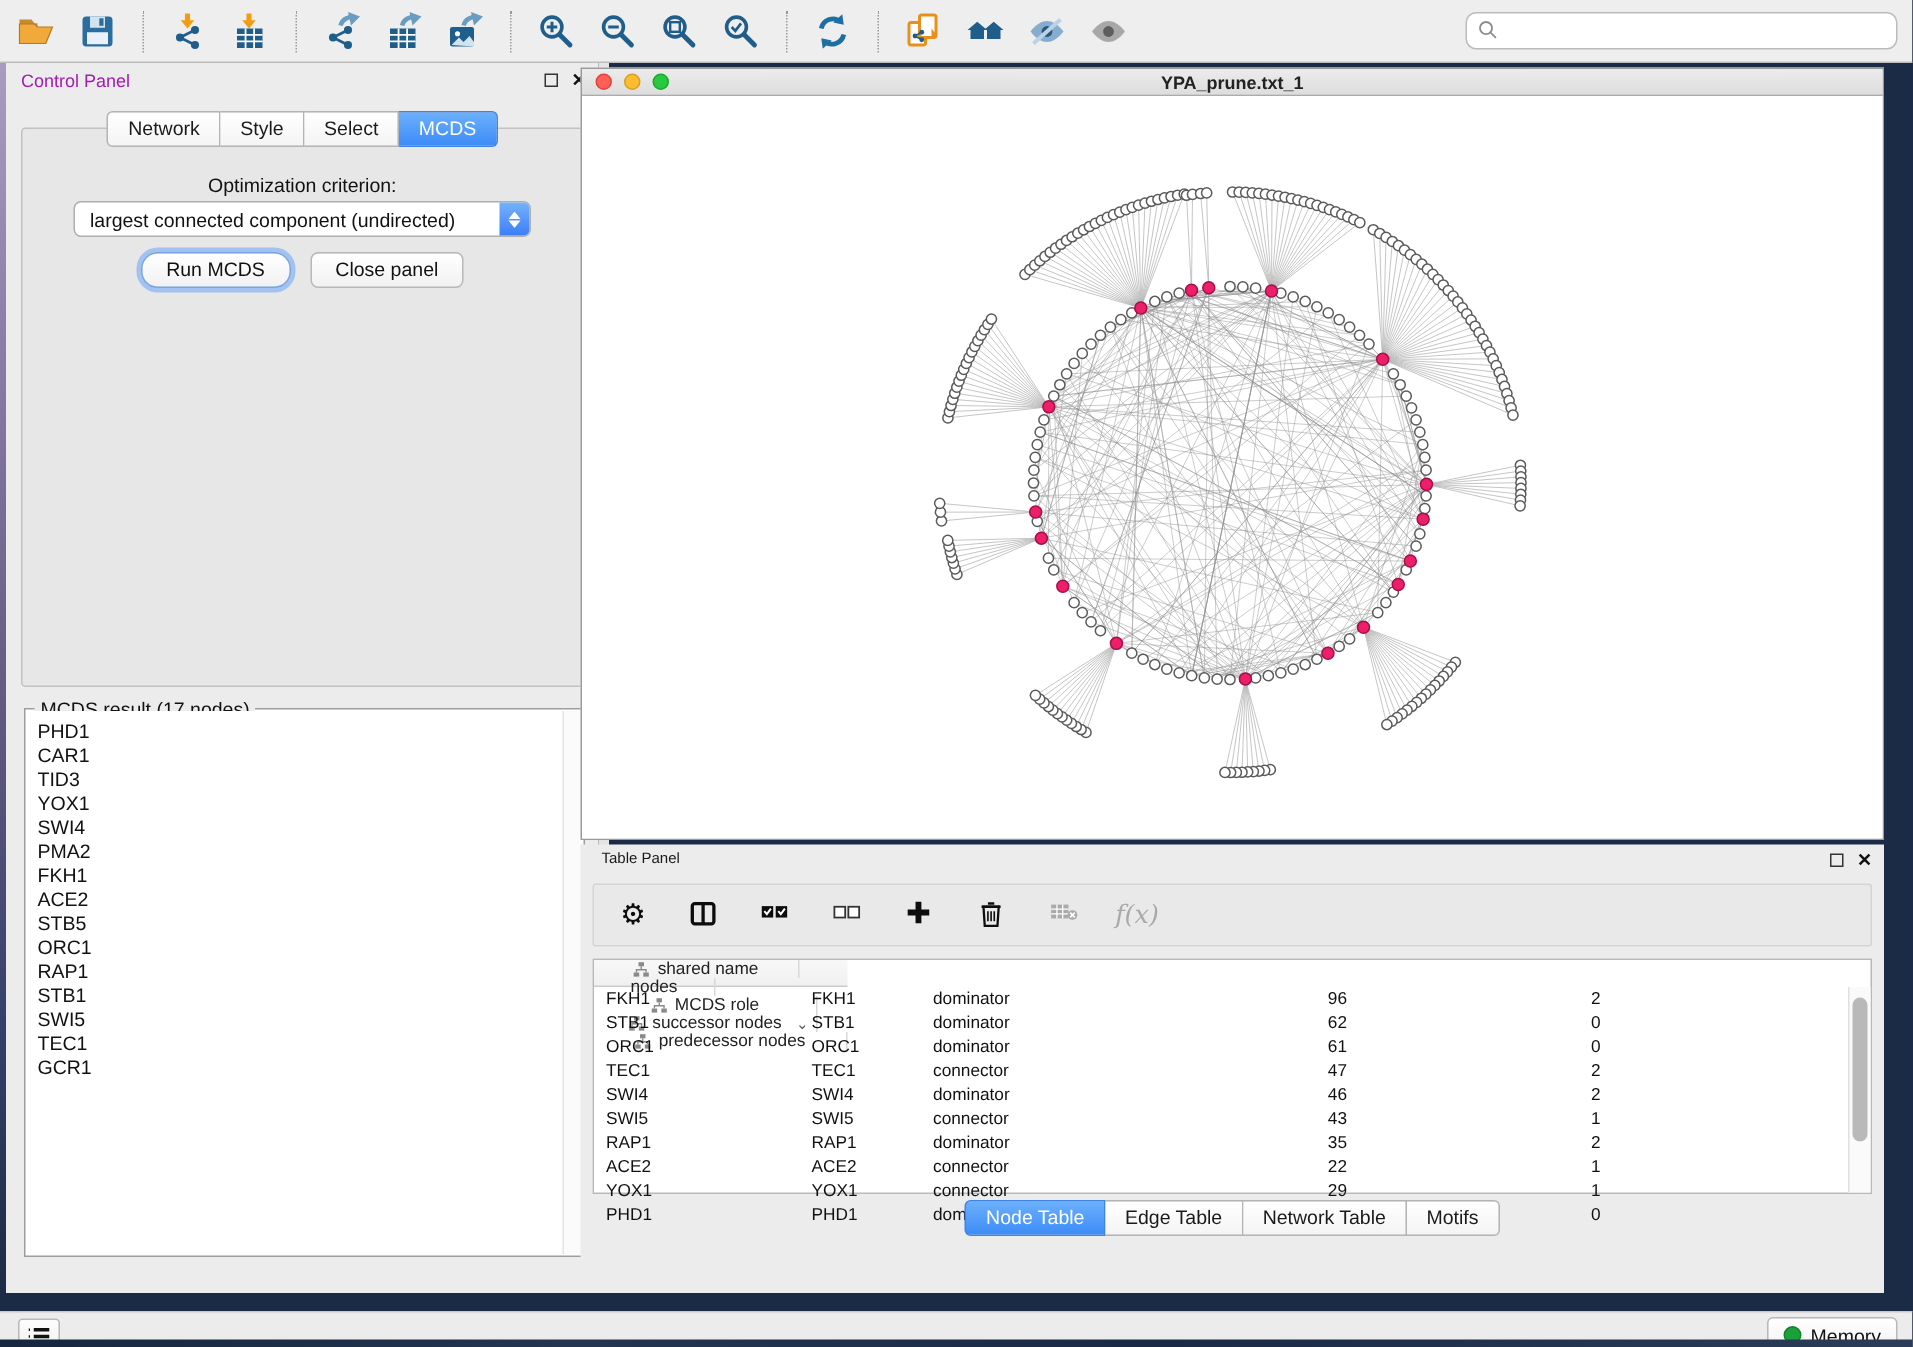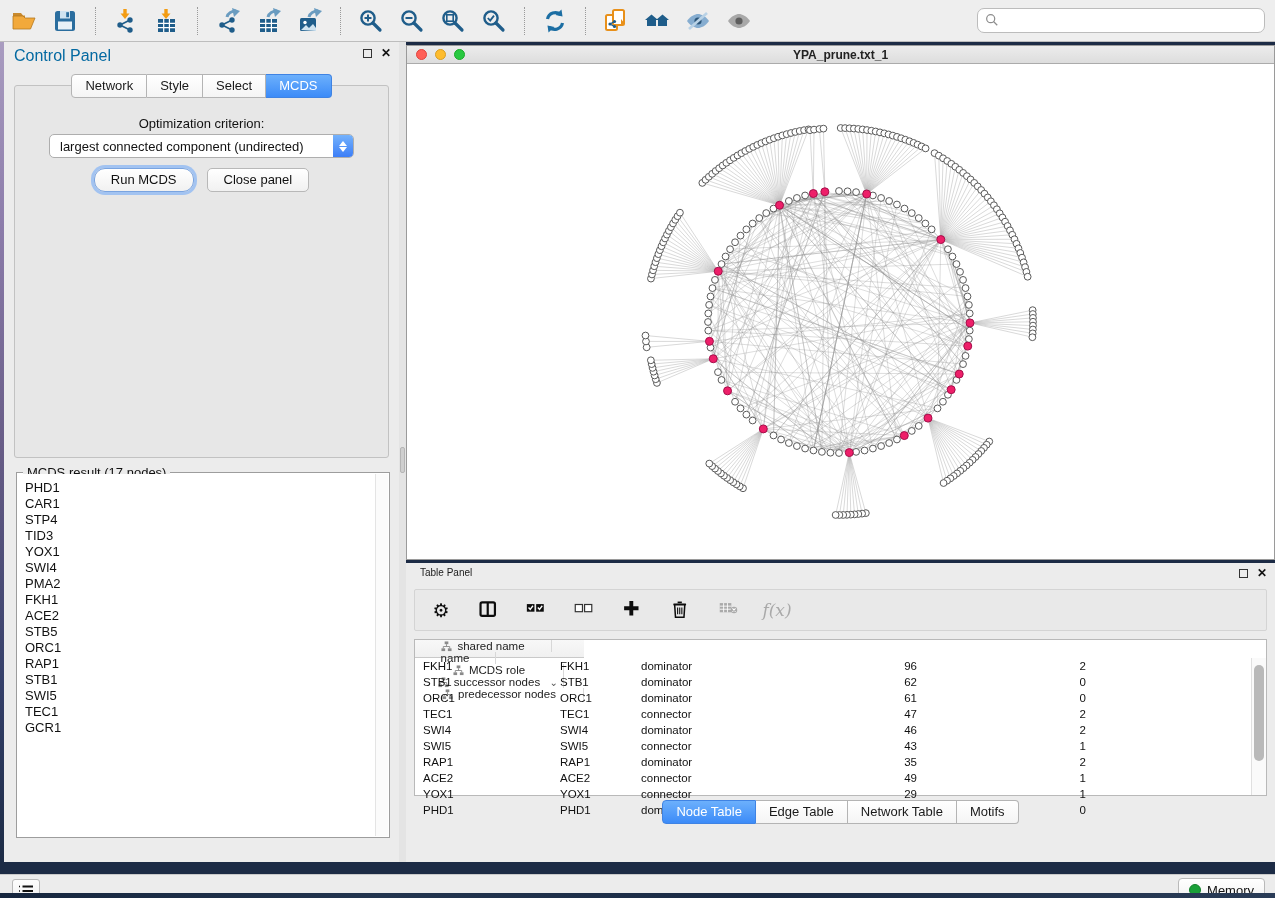--- a/index.html
+++ b/index.html
@@ -23,21 +23,21 @@
   .search-wrap input { width:100%; height:100%; border:1px solid #bcbcbc; border-radius:7px; background:#fff;
     padding:0 8px 0 26px; font-size:13px; outline:none; font-family:"Liberation Sans",sans-serif; }
   .search-ico { position:absolute; left:8px; top:5px; }
 
   
   .main { position:absolute; top:42px; left:0; width:1275px; height:820px; }
 
   
   .control-panel { position:absolute; left:4px; top:0; width:395px; height:820px; background:#ececec; border-right:0; }
   .panel-head { position:absolute; top:3px; left:0; width:100%; height:20px; }
-  .panel-title { position:absolute; left:10px; top:2px; font-size:16px; color:#0369a1; }
+  .panel-title { position:absolute; left:10px; top:2px; font-size:12px; color:#a21caf; }
   .win-btns { position:absolute; right:8px; top:3px; display:flex; gap:9px; align-items:center; }
   .float-btn { width:9px; height:9px; border:1.5px solid #333; background:transparent; display:inline-block; }
   .close-btn { font-size:12px; font-weight:bold; color:#111; line-height:10px; }
 
   .seg-tabs { position:absolute; top:32px; left:0; width:100%; display:flex; justify-content:center; z-index:2; }
   .seg { background:linear-gradient(#ffffff,#f4f4f4); border:1px solid #b4b4b4; border-left:none;
     padding:3px 13px 4px; font-size:13px; color:#1a1a1a; cursor:default; }
   .seg:first-child { border-left:1px solid #b4b4b4; border-radius:4px 0 0 4px; }
   .seg:last-child { border-radius:0 4px 4px 0;text-align:right; }
   .seg.selected { background:linear-gradient(#6cb0fc,#3c8bf8); color:#fff; border-color:#3f83e3; }
@@ -61,21 +61,21 @@
   .group-legend { position:absolute; top:-8px; left:6px; background:#ececec; padding:0 4px; font-size:13px; color:#111; }
   .mcds-list { position:absolute; inset:1px; background:#fff; overflow:hidden; padding:6px 0 0 7px; }
   .mcds-item { font-size:13px; line-height:16px; color:#111; }
   .mcds-scroll { position:absolute; right:1px; top:1px; bottom:1px; width:13px; background:#fbfbfb; border-left:1px solid #e4e4e4; }
 
   
   .v-splitter { position:absolute; left:399px; top:0; width:7px; height:820px; background:#e4e4e4; }
   .v-handle { position:absolute; left:1px; top:405px; width:5px; height:26px; background:#cfcfcf; border:1px solid #b5b5b5; border-radius:2px; }
 
   
-  .right-col { position:absolute; left:406px; top:0; width:869px; height:820px; }
+  .right-col { position:absolute; left:387px; top:0; width:869px; height:820px; }
 
   .network-window { position:absolute; top:3px; left:0; width:869px; height:515px; border:1px solid #9a9a9a; background:#fff; }
   .net-titlebar { position:absolute; top:0; left:0; width:100%; height:18px;
     background:linear-gradient(#ececec,#dddddd); border-bottom:1px solid #ababab; }
   .traffic { position:absolute; left:9px; top:3px; display:flex; gap:8px; }
   .light { width:11px; height:11px; border-radius:50%; }
   .light.red { background:#ff5f57; border:1px solid #e0443e; }
   .light.yellow { background:#febc2e; border:1px solid #d89e24; }
   .light.green { background:#28c840; border:1px solid #1aab29; }
   .net-title { position:absolute; top:2px; width:100%; text-align:center; font-size:12px; font-weight:600; color:#222; }
@@ -295,21 +295,20 @@
           <button class="mac-btn focused">Run MCDS</button>
           <button class="mac-btn">Close panel</button>
         </div>
       </div>
 
       <div class="group-box">
         <span class="group-legend">MCDS result (17 nodes)</span>
         <div class="mcds-list" id="mcds-list">
             <div class="mcds-item">PHD1</div>
             <div class="mcds-item">CAR1</div>
-            <div class="mcds-item">STP4</div>
             <div class="mcds-item">TID3</div>
             <div class="mcds-item">YOX1</div>
             <div class="mcds-item">SWI4</div>
             <div class="mcds-item">PMA2</div>
             <div class="mcds-item">FKH1</div>
             <div class="mcds-item">ACE2</div>
             <div class="mcds-item">STB5</div>
             <div class="mcds-item">ORC1</div>
             <div class="mcds-item">RAP1</div>
             <div class="mcds-item">STB1</div>
@@ -1077,21 +1076,21 @@
                   <svg width="11" height="11" viewBox="0 0 12 12">
                     <rect x="4" y="0.5" width="4" height="3" fill="#8a8a8a"></rect>
                     <rect x="0.5" y="8" width="4" height="3" fill="#8a8a8a"></rect>
                     <rect x="7.5" y="8" width="4" height="3" fill="#8a8a8a"></rect>
                     <path d="M6 3.5v2.5M2.5 8V6h7v2" stroke="#8a8a8a" fill="none"></path>
                   </svg>
                 </span>
                 <span>shared name</span>
               </div>
               <div class="th" style="width: 81px;">
-                <span>name</span>
+                <span>nodes</span>
               </div>
               <div class="th" style="width: 149px;">
                 <span style="display: inline-flex;">
                   <svg width="11" height="11" viewBox="0 0 12 12">
                     <rect x="4" y="0.5" width="4" height="3" fill="#8a8a8a"></rect>
                     <rect x="0.5" y="8" width="4" height="3" fill="#8a8a8a"></rect>
                     <rect x="7.5" y="8" width="4" height="3" fill="#8a8a8a"></rect>
                     <path d="M6 3.5v2.5M2.5 8V6h7v2" stroke="#8a8a8a" fill="none"></path>
                   </svg>
                 </span>
@@ -1168,21 +1167,21 @@
                 <div class="td left" style="width: 137px;">RAP1</div>
                 <div class="td left" style="width: 81px;">RAP1</div>
                 <div class="td left" style="width: 149px;">dominator</div>
                 <div class="td right" style="width: 149px;">35</div>
                 <div class="td right" style="width: 169px;">2</div>
               </div>
               <div class="trow">
                 <div class="td left" style="width: 137px;">ACE2</div>
                 <div class="td left" style="width: 81px;">ACE2</div>
                 <div class="td left" style="width: 149px;">connector</div>
-                <div class="td right" style="width: 149px;">49</div>
+                <div class="td right" style="width: 149px;">22</div>
                 <div class="td right" style="width: 169px;">1</div>
               </div>
               <div class="trow">
                 <div class="td left" style="width: 137px;">YOX1</div>
                 <div class="td left" style="width: 81px;">YOX1</div>
                 <div class="td left" style="width: 149px;">connector</div>
                 <div class="td right" style="width: 149px;">29</div>
                 <div class="td right" style="width: 169px;">1</div>
               </div>
               <div class="trow">

